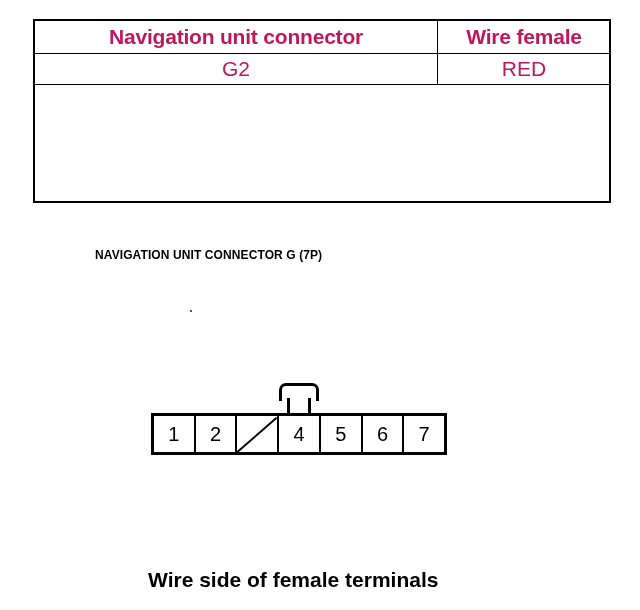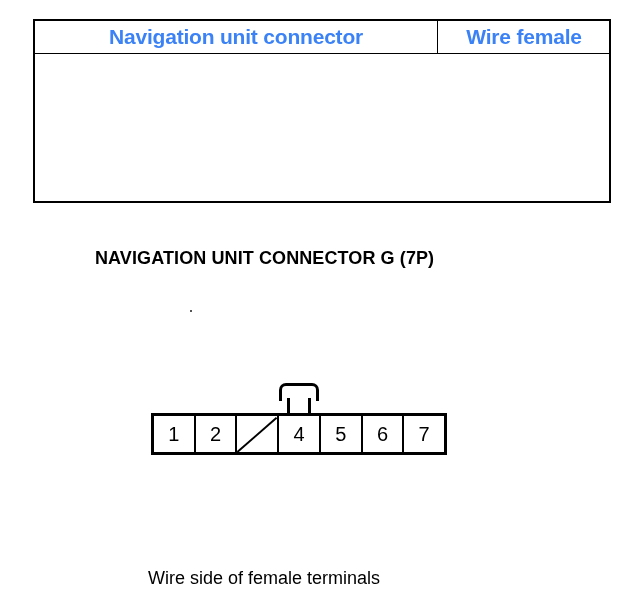--- a/index.html
+++ b/index.html
@@ -28,21 +28,21 @@
     background: #ffffff;
   }
   .wire-table td, .wire-table th {
     border: 1px solid #000000;
     text-align: center;
     padding: 0;
     height: 30px;
     line-height: 30px;
     font-size: 21px;
     font-weight: normal;
-    color: #3b82f6;
+    color: #be185d;
     background: #ffffff;
   }
   .wire-table thead th {
     font-weight: bold;
     font-size: 21px;
     height: 32px;
     line-height: 32px;
     letter-spacing: -0.2px;
   }
   .col-connector { width: 403px; }
@@ -58,21 +58,21 @@
     border: 2px solid #000000;
     box-sizing: border-box;
     pointer-events: none;
   }
 
   
   .connector-title {
     position: absolute;
     left: 95px;
     top: 248px;
-    font-size: 18px;
+    font-size: 12px;
     font-weight: bold;
     letter-spacing: 0.1px;
     white-space: nowrap;
   }
 
   
   .connector-diagram {
     position: absolute;
     left: 140px;
     top: 380px;
@@ -146,22 +146,22 @@
     border-right: 3px solid #000000;
     box-sizing: border-box;
     background: #ffffff;
   }
 
   
   .wire-side-caption {
     position: absolute;
     left: 148px;
     top: 568px;
-    font-size: 18px;
-    font-weight: normal;
+    font-size: 21px;
+    font-weight: bold;
     white-space: nowrap;
   }
 
   
   .speck {
     position: absolute;
     left: 190px;
     top: 310px;
     width: 2px;
     height: 2px;
@@ -176,20 +176,24 @@
     <col class="col-connector">
     <col class="col-color">
   </colgroup>
   <thead>
     <tr>
       <th>Navigation unit connector</th>
       <th>Wire female</th>
     </tr>
   </thead>
   <tbody>
+    <tr>
+      <td>G2</td>
+      <td>RED</td>
+    </tr>
   </tbody>
 </table>
 <div class="table-frame"></div>
 
 <div class="connector-title">NAVIGATION UNIT CONNECTOR G (7P)</div>
 
 <div class="speck"></div>
 
 <div class="connector-diagram">
 

